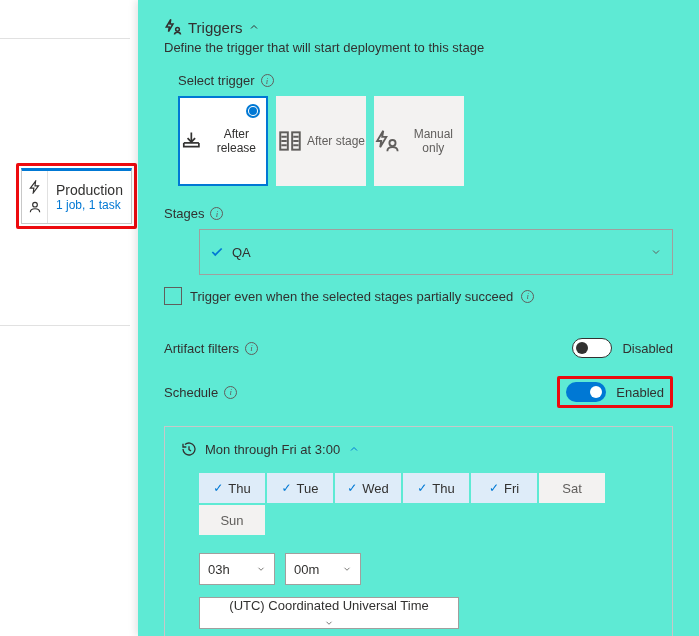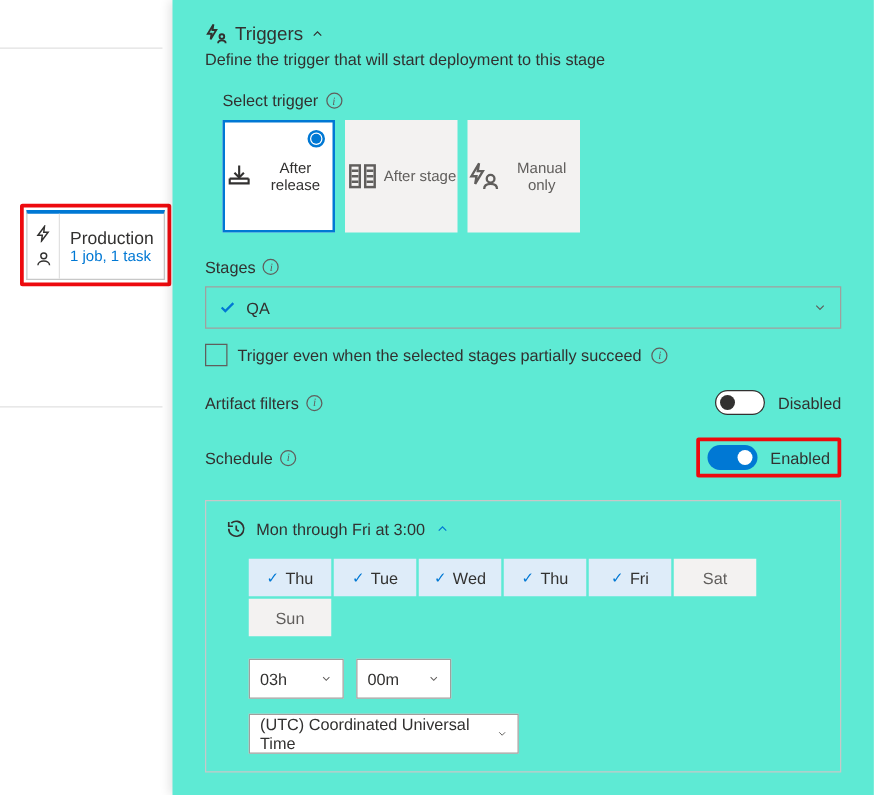--- a/index.html
+++ b/index.html
@@ -14,42 +14,42 @@
   .panel { position: absolute; left: 138px; top: 0; right: 0; bottom: 0; background: #5eead4; box-shadow: -2px 0 8px rgba(0,0,0,0.12); padding: 18px 26px 0 26px; overflow: hidden; }
   .panel-header { display: flex; align-items: center; gap: 6px; font-size: 15px; font-weight: 400; color: #323130; }
   .panel-desc { margin: 4px 0 18px 0; font-size: 13px; color: #323130; }
   .section-label { font-size: 13px; margin-bottom: 8px; display: flex; align-items: center; gap: 6px; }
   .indent { margin-left: 14px; }
   .trigger-row { display: flex; gap: 8px; margin-bottom: 20px; }
   .trigger-card { width: 90px; height: 90px; display: flex; flex-direction: row; align-items: center; justify-content: center; gap: 4px; background: #f3f2f1; cursor: pointer; position: relative; font-size: 12px; text-align: center; color: #605e5c; }
   .trigger-card.selected { background: #fff; border: 2px solid #0078d4; color: #323130; }
   .radio-dot { position: absolute; top: 6px; right: 6px; width: 14px; height: 14px; border: 2px solid #0078d4; border-radius: 50%; display: flex; align-items: center; justify-content: center; }
   .radio-dot::after { content: ""; width: 8px; height: 8px; background: #0078d4; border-radius: 50%; }
-  .stages-select { height: 34px; border: 1px solid #a19f9d; display: flex; align-items: center; padding: 0 10px; justify-content: space-between; cursor: pointer; margin-bottom: 12px; }
+  .stages-select { height: 46px; border: 1px solid #a19f9d; display: flex; align-items: center; padding: 0 10px; justify-content: space-between; cursor: pointer; margin-bottom: 12px; margin-left: 35px; }
   .stages-select .left { display: flex; align-items: center; gap: 8px; }
-  .chk-row { display: flex; align-items: center; gap: 8px; margin-bottom: 19px; }
+  .chk-row { display: flex; align-items: center; gap: 8px; margin-bottom: 33px; }
   .chk { width: 18px; height: 18px; border: 1px solid #605e5c; cursor: pointer; }
   .row-between { display: flex; align-items: center; justify-content: space-between; margin-bottom: 18px; }
   .toggle { display: flex; align-items: center; gap: 10px; }
   .switch { width: 40px; height: 20px; border-radius: 10px; position: relative; cursor: pointer; }
   .switch.off { border: 1px solid #323130; background: #fff; }
   .switch.off::after { content: ""; position: absolute; width: 12px; height: 12px; border-radius: 50%; background: #323130; top: 3px; left: 3px; }
   .switch.on { background: #0078d4; }
   .switch.on::after { content: ""; position: absolute; width: 12px; height: 12px; border-radius: 50%; background: #fff; top: 4px; right: 4px; }
   .enabled-box { border: 3px solid #ed0a0e; padding: 3px 6px; border-radius: 2px; }
   .schedule-panel { border: 1px solid #c8c8c8; padding: 14px 16px; }
   .sched-head { display: flex; align-items: center; gap: 8px; color: #323130; cursor: pointer; margin-bottom: 16px; }
   .days { display: flex; flex-wrap: wrap; gap: 2px; margin: 0 0 18px 18px; }
   .day { width: 66px; height: 30px; display: flex; align-items: center; justify-content: center; gap: 5px; font-size: 13px; cursor: pointer; }
   .day.on { background: #deecf9; color: #323130; }
   .day.off { background: #f3f2f1; color: #605e5c; }
   .time-row { display: flex; gap: 10px; margin: 0 0 12px 18px; }
   .dd { height: 32px; border: 1px solid #a19f9d; display: flex; align-items: center; justify-content: space-between; padding: 0 8px; cursor: pointer; background: #fff; }
   .dd.small { width: 76px; }
-  .dd.tz { width: 216px; margin-left: 18px; }
+  .dd.tz { width: 260px; margin-left: 18px; flex-direction: column; }
   svg { display: block; }
   .info { width: 13px; height: 13px; border: 1px solid #605e5c; border-radius: 50%; display: inline-flex; align-items: center; justify-content: center; font-size: 9px; color: #605e5c; font-style: italic; font-family: Georgia, serif; }
   .chev { display: inline-block; }
   .check-glyph { color: #0078d4; font-size: 12px; }
 </style>
 </head>
 <body>
 
 <div class="divider" style="top:38px;width:130px"></div>
 <div class="divider" style="top:325px;width:130px"></div>

